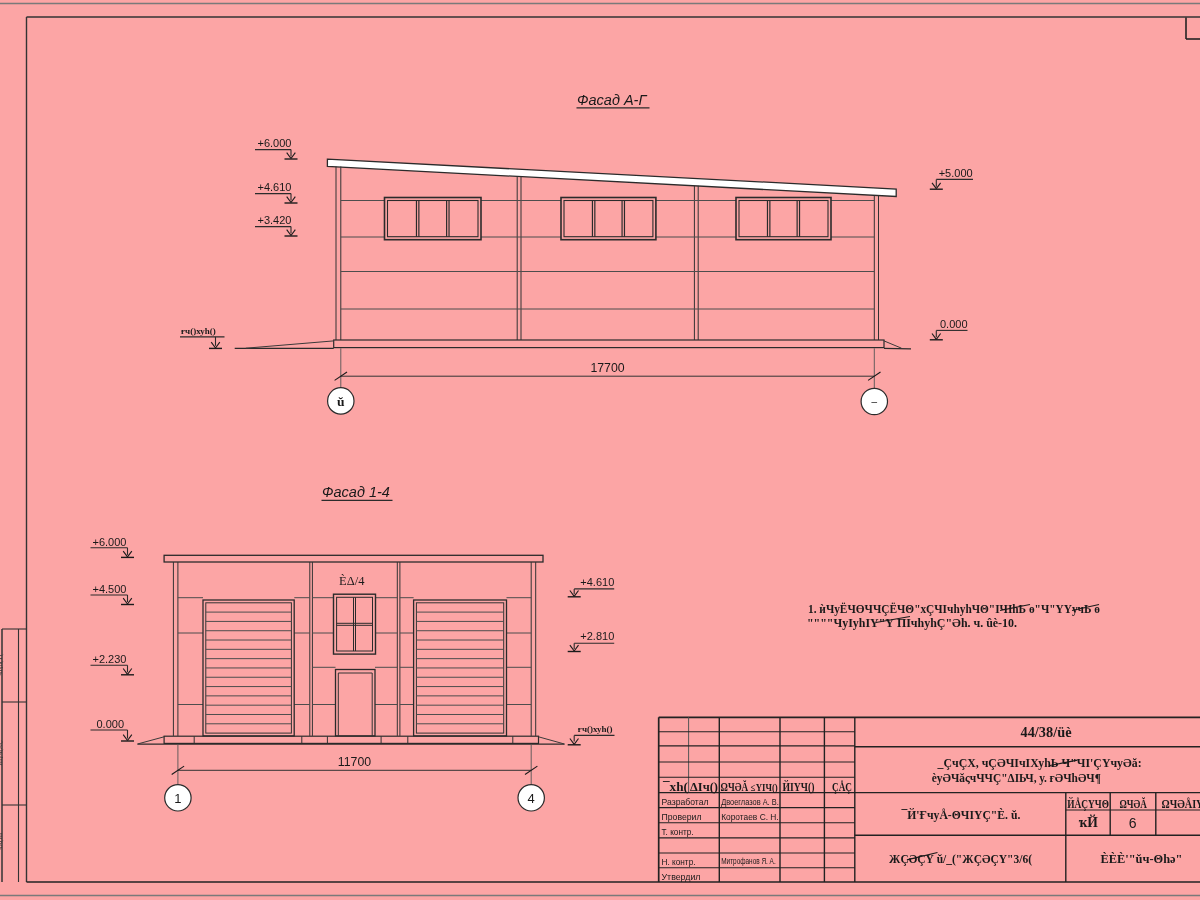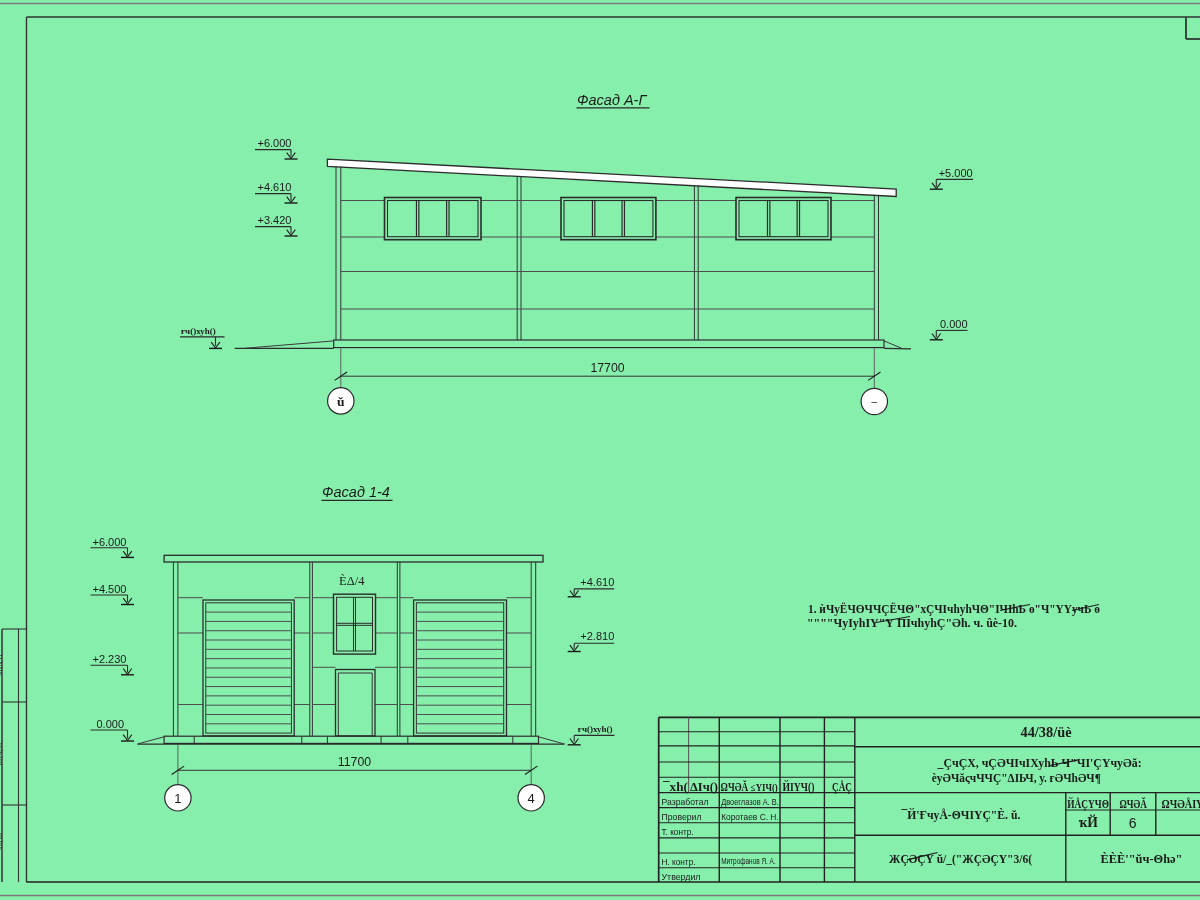--- a/index.html
+++ b/index.html
@@ -1,15 +1,15 @@
 <!DOCTYPE html>
 <html><head><meta charset="utf-8">
 <style>
 html,body{margin:0;padding:0;background:#ffffff;}
-.page{position:relative;width:1200px;height:900px;background:#86efac;overflow:hidden;}
+.page{position:relative;width:1200px;height:900px;background:#fca5a5;overflow:hidden;}
 </style></head>
 <body>
 <div class="page">
 <svg width="1200" height="900" viewBox="0 0 1200 900" xmlns="http://www.w3.org/2000/svg">
 <line x1="0" y1="3.5" x2="1200" y2="3.5" stroke="#7a7a7a" stroke-width="1.5"></line>
 <line x1="0" y1="895.5" x2="1200" y2="895.5" stroke="#7a7a7a" stroke-width="1.5"></line>
 <line x1="26.5" y1="17" x2="1200" y2="17" stroke="#333" stroke-width="1.4"></line>
 <line x1="26.5" y1="17" x2="26.5" y2="882" stroke="#333" stroke-width="1.4"></line>
 <line x1="26.5" y1="882" x2="1200" y2="882" stroke="#222" stroke-width="1.6"></line>
 <line x1="1186" y1="17.5" x2="1186" y2="39" stroke="#222" stroke-width="1.6"></line>

